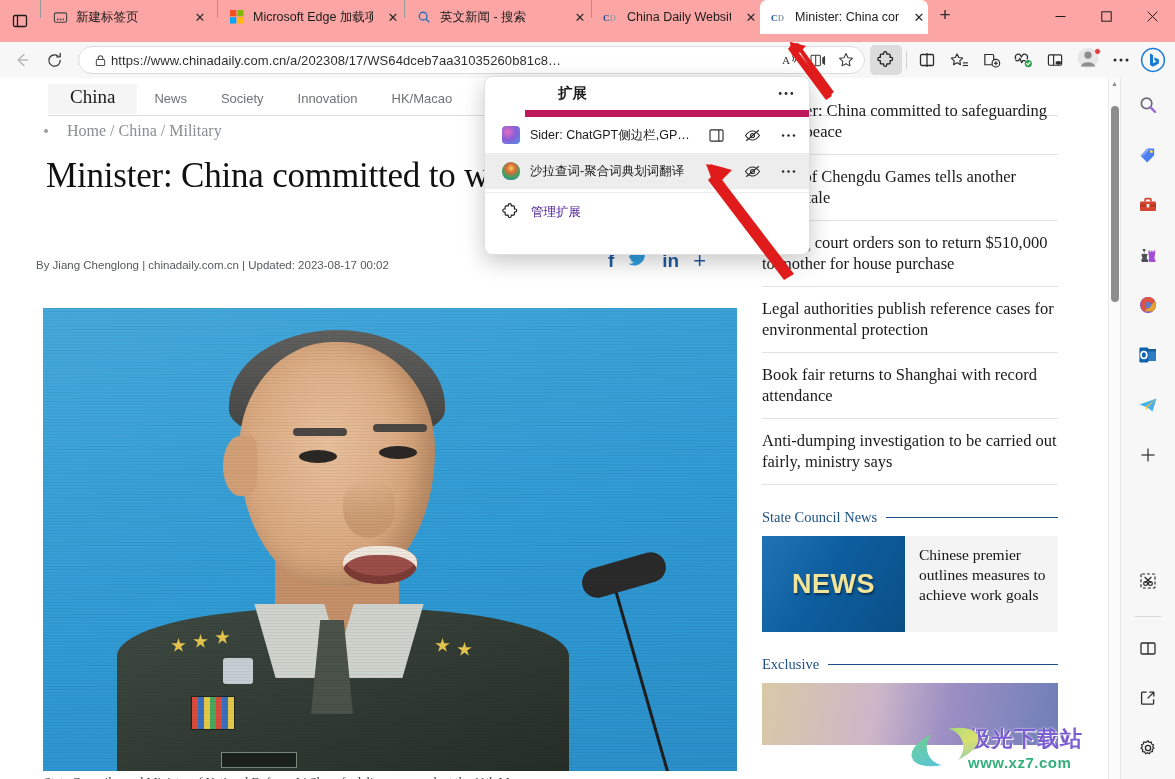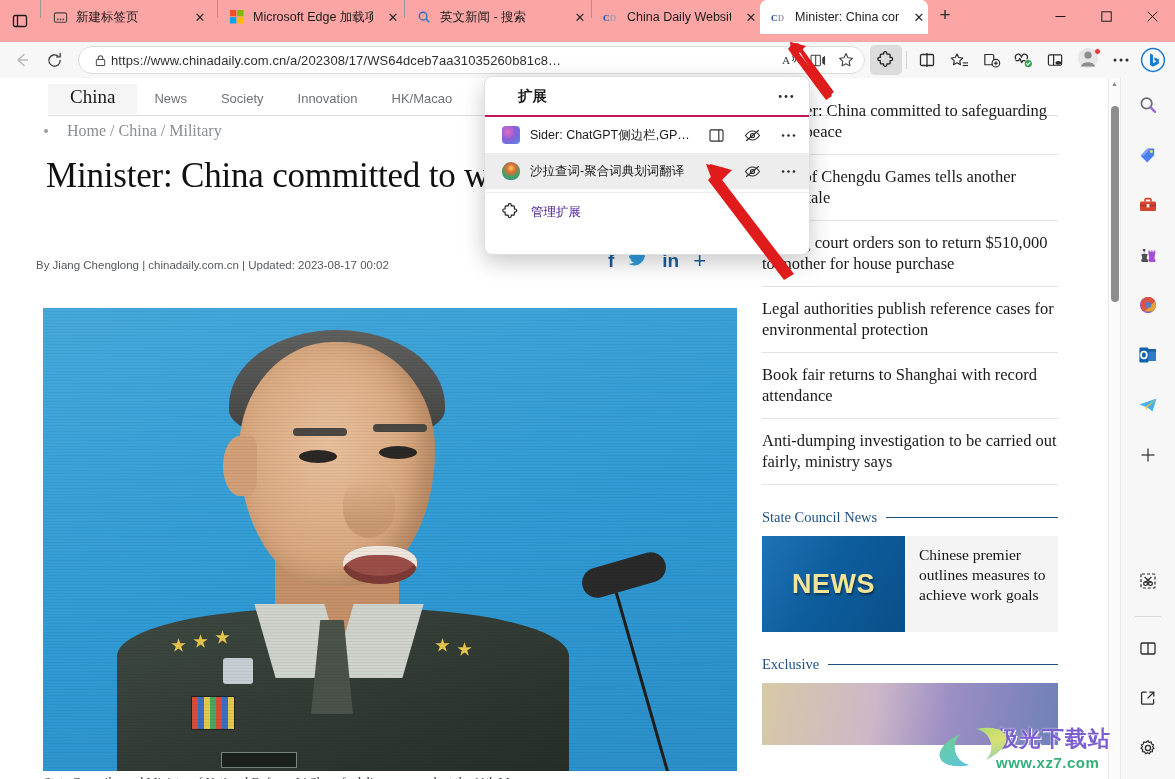--- a/index.html
+++ b/index.html
@@ -283,21 +283,21 @@
 
   
   .ext-panel {
     position: absolute; top: 76px; left: 484px; width: 326px; height: 179px;
     background: #ffffff; border: 1px solid #e0e0e0; border-radius: 8px;
     box-shadow: 0 7px 22px rgba(0,0,0,.22);
     overflow: hidden;
   }
   .ext-header {
     height: 40px; display: flex; align-items: center;
-    padding: 0 8px 0 33px; border-bottom: 2px solid #be185d;
+    padding: 0 8px 0 33px; border-bottom: 7px solid #be185d; margin-left: 40px;
   }
   .ext-title { font-size: 14.5px; color: #1b1b1b; font-weight: bold; }
   .ext-more {
     margin-left: auto; width: 30px; height: 28px; border-radius: 4px;
     display: flex; align-items: center; justify-content: center;
     color: #3b3b3b; font-size: 14px; letter-spacing: 1px;
   }
   .ext-row {
     height: 36px; display: flex; align-items: center; padding: 0 8px 0 17px;
     gap: 10px;
@@ -324,21 +324,21 @@
     height: 33px; display: flex; align-items: center; gap: 12px;
     padding: 0 17px; font-size: 12.5px; color: #4c1d95;
   }
   .ext-foot-row.indent { padding-left: 47px; }
 
   
   .arrow { position: absolute; pointer-events: none; }
 
   
   .watermark {
-    position: absolute; left: 996px; top: 724px; width: 175px; height: 55px;
+    position: absolute; left: 968px; top: 724px; width: 175px; height: 55px;
     pointer-events: none; z-index: 40;
   }
   .wm-main {
     font-size: 22px; font-weight: bold; color: #7b5fcf;
     text-shadow: 0 0 2px #fff, 1px 1px 0 #fff;
     letter-spacing: 1px;
   }
   .wm-sub {
     font-size: 15px; font-weight: bold; color: #34b07a;
     text-shadow: 0 0 2px #fff; letter-spacing: .5px;

